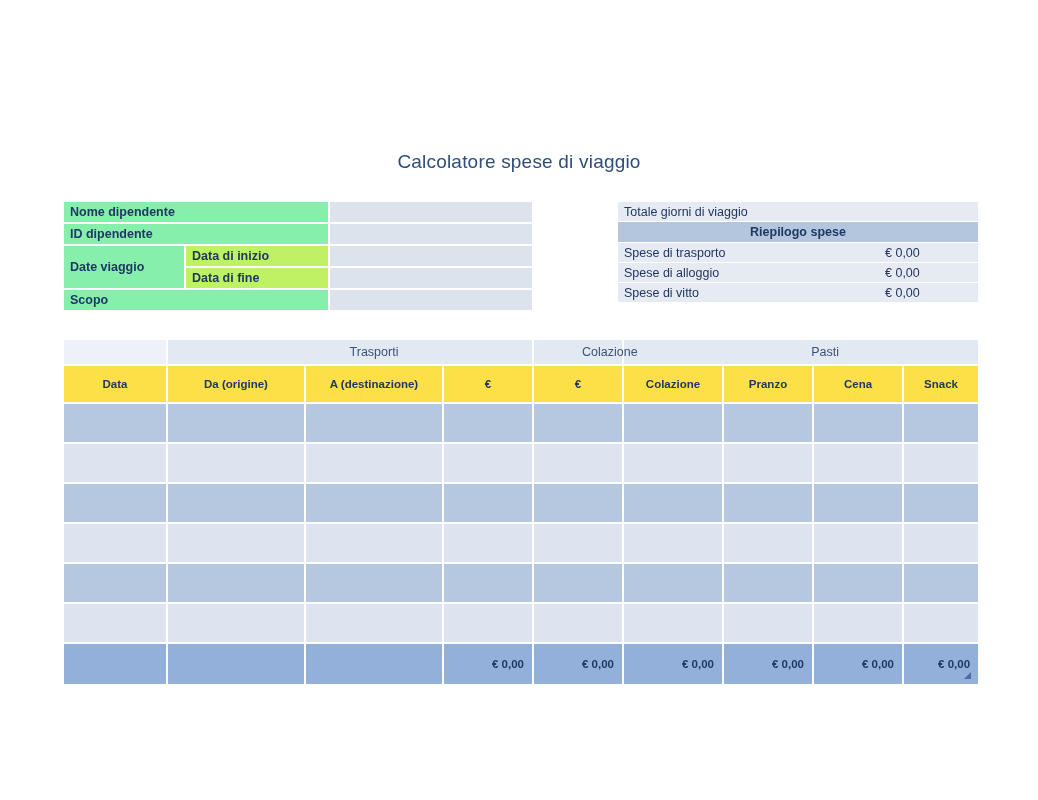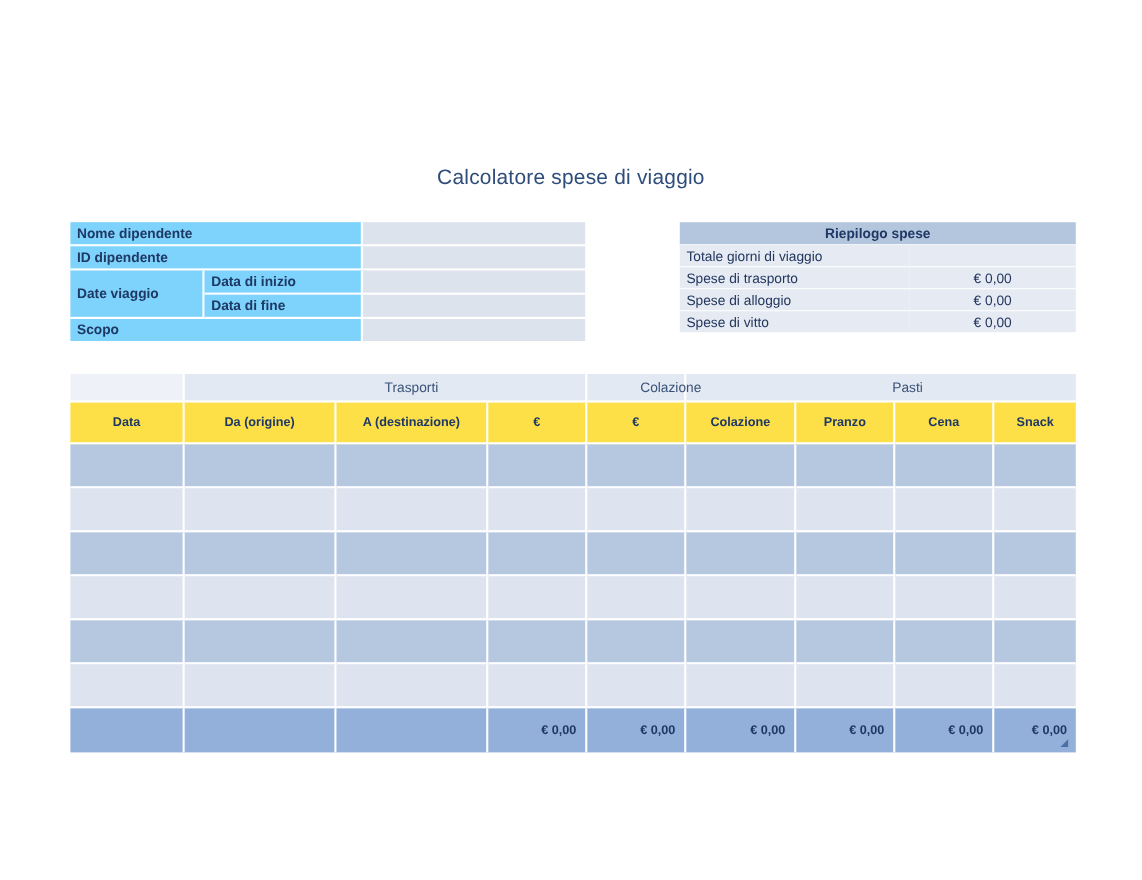--- a/index.html
+++ b/index.html
@@ -47,27 +47,27 @@
   }
   .info-block td {
     height: 20px;
     padding: 0 6px;
     font-size: 12.5px;
     vertical-align: middle;
     border-bottom: 2px solid #ffffff;
     border-right: 2px solid #ffffff;
   }
   .info-label {
-    background: #7dd3fc;
+    background: #86efac;
     color: #1f3864;
     font-weight: bold;
     white-space: nowrap;
   }
   .info-sublabel {
-    background: #7dd3fc;
+    background: #bef264;
     color: #1f3864;
     font-weight: bold;
     white-space: nowrap;
   }
   .info-value {
     background: #dde3ed;
     border-right: none !important;
   }
   .info-block tr:last-child td { border-bottom: none; }
 
@@ -218,25 +218,25 @@
       <tr>
         <td class="info-label" colspan="2">Scopo</td>
         <td class="info-value"></td>
       </tr>
     </tbody>
   </table>
 
   <table class="summary-block">
     <tbody>
       <tr>
-        <td class="summary-head" colspan="2">Riepilogo spese</td>
-      </tr>
-      <tr>
         <td class="summary-label">Totale giorni di viaggio</td>
         <td class="summary-val"></td>
+      </tr>
+      <tr>
+        <td class="summary-head" colspan="2">Riepilogo spese</td>
       </tr>
       <tr>
         <td class="summary-label">Spese di trasporto</td>
         <td class="summary-val">€ 0,00</td>
       </tr>
       <tr>
         <td class="summary-label">Spese di alloggio</td>
         <td class="summary-val">€ 0,00</td>
       </tr>
       <tr>

